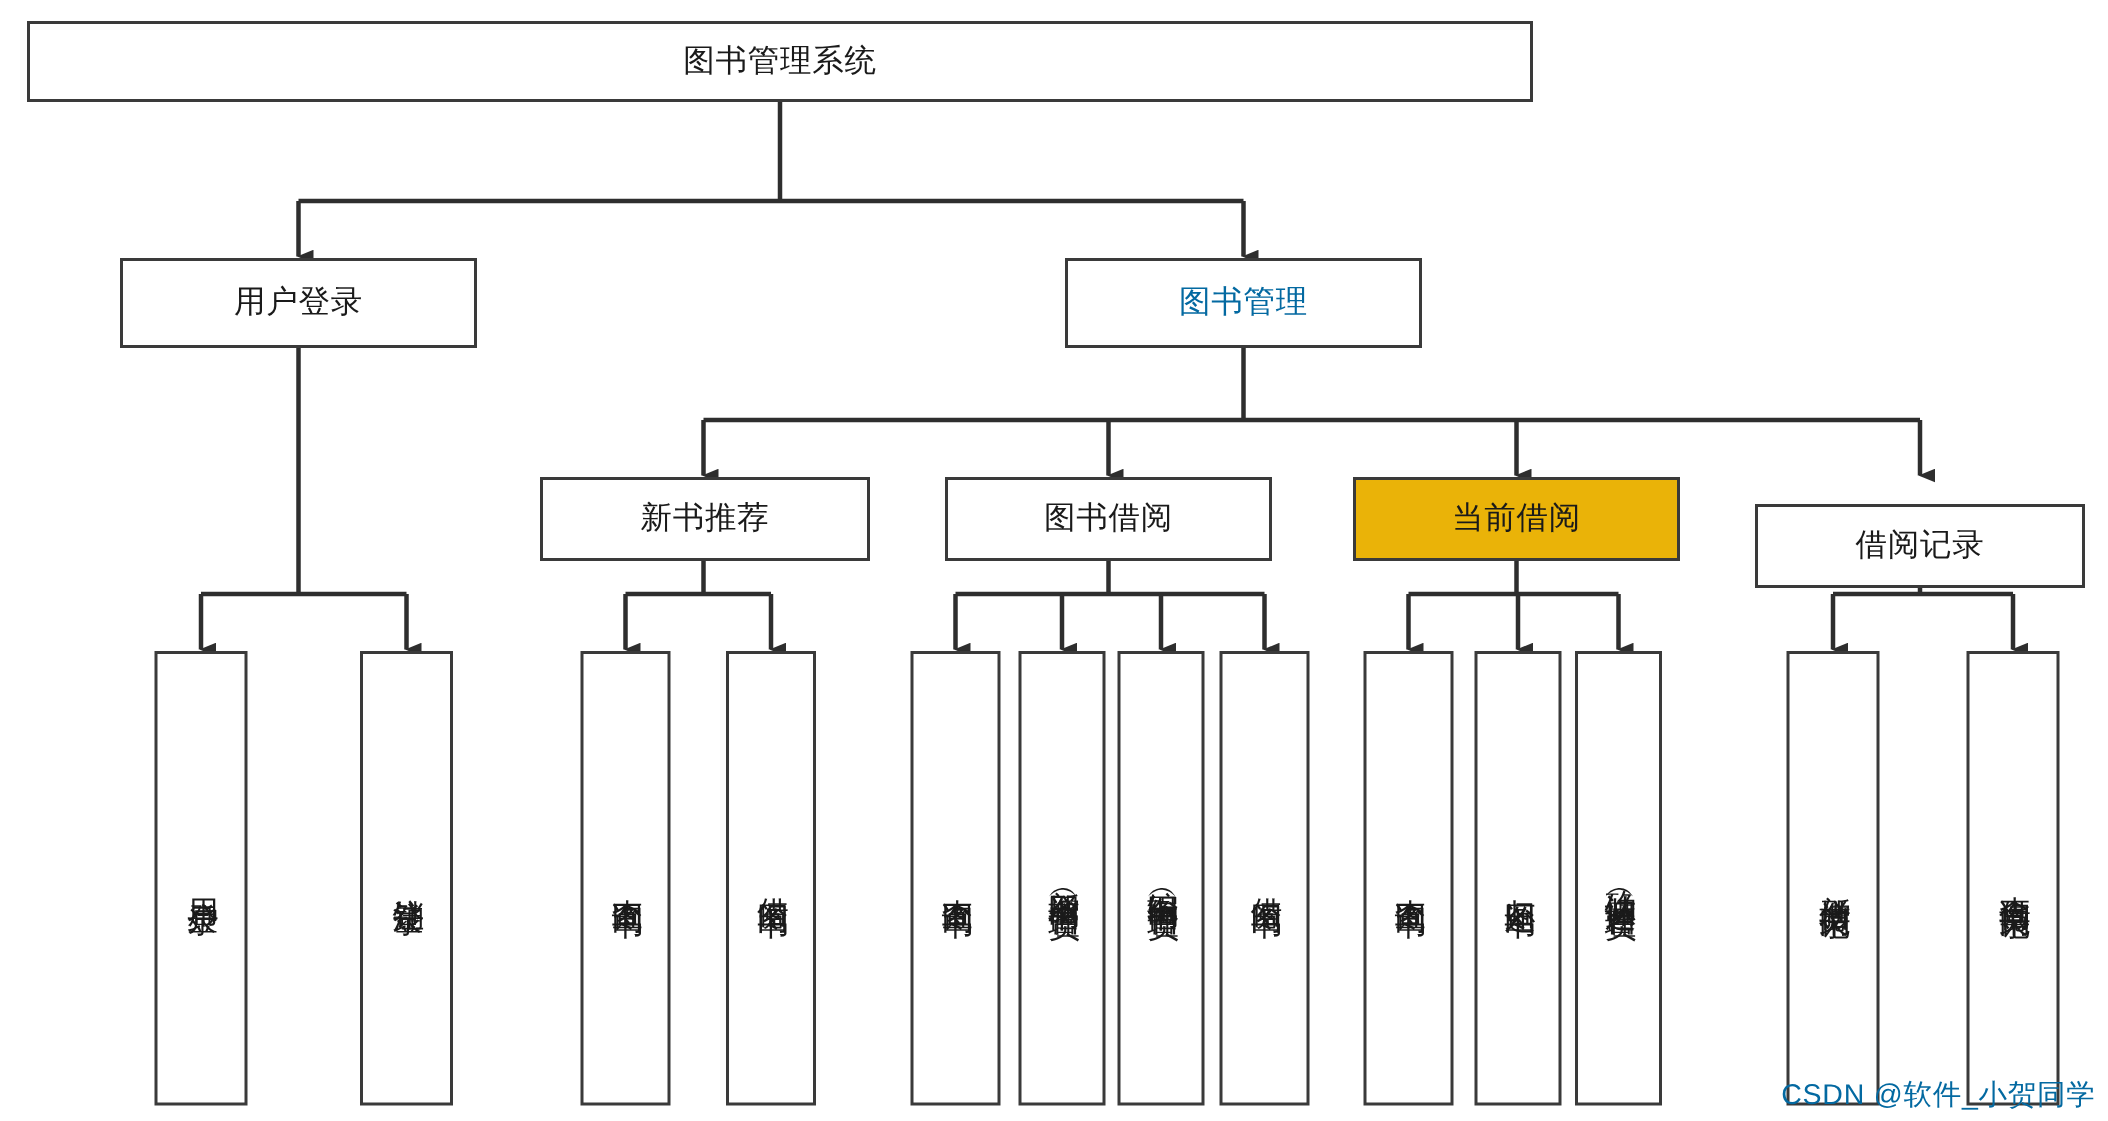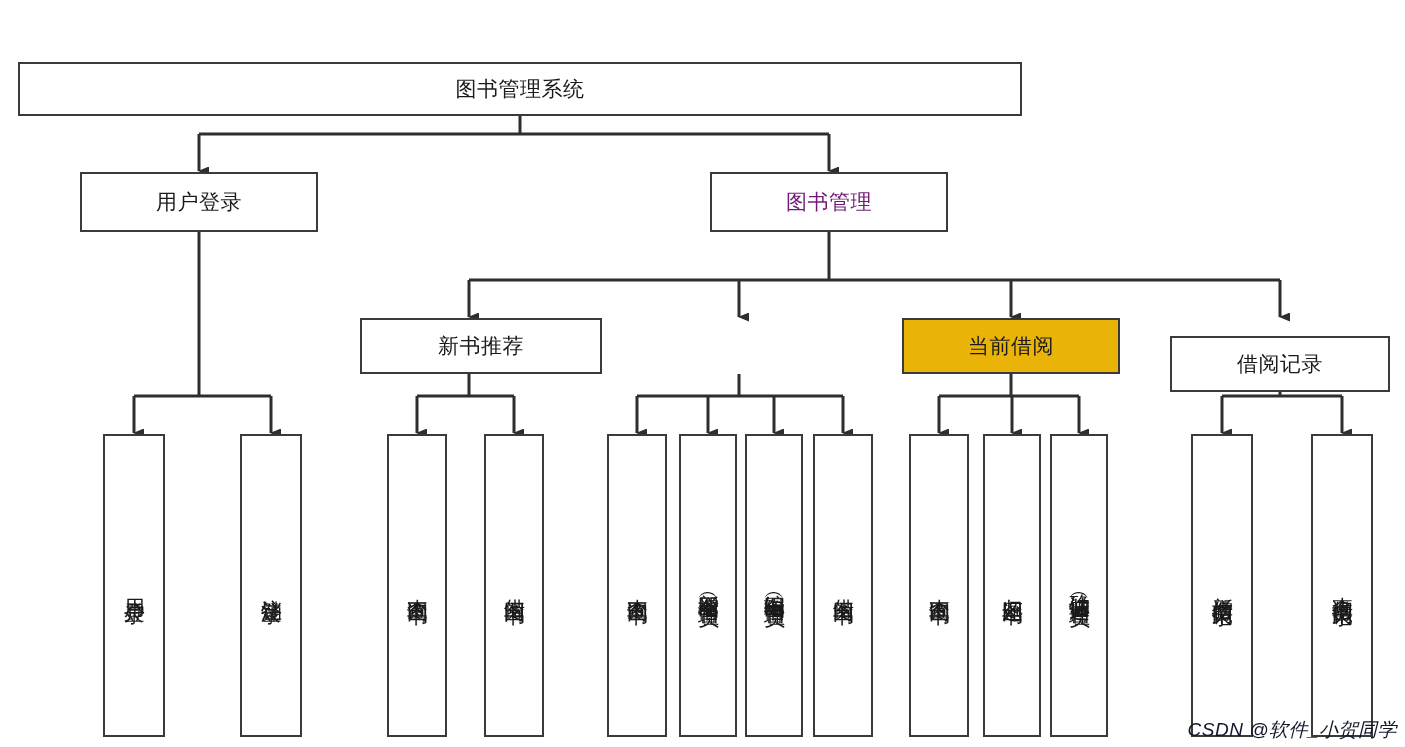--- a/index.html
+++ b/index.html
@@ -108,33 +108,36 @@
         <line x1="939" y1="396" x2="939" y2="433" stroke="#2e2e2e" stroke-width="3" marker-end="url(#arrowhead)"></line>
         <line x1="1012" y1="396" x2="1012" y2="433" stroke="#2e2e2e" stroke-width="3" marker-end="url(#arrowhead)"></line>
         <line x1="1079" y1="396" x2="1079" y2="433" stroke="#2e2e2e" stroke-width="3" marker-end="url(#arrowhead)"></line>
         <line x1="1280" y1="374" x2="1280" y2="396" stroke="#2e2e2e" stroke-width="3"></line>
         <line x1="1222" y1="396" x2="1342" y2="396" stroke="#2e2e2e" stroke-width="3"></line>
         <line x1="1222" y1="396" x2="1222" y2="433" stroke="#2e2e2e" stroke-width="3" marker-end="url(#arrowhead)"></line>
         <line x1="1342" y1="396" x2="1342" y2="433" stroke="#2e2e2e" stroke-width="3" marker-end="url(#arrowhead)"></line>
       </g>
   </svg>
 
-  <div class="node horizontal" style="left: 18px; top: 14px; width: 1004px; height: 54px; border-color: rgb(58, 58, 58); background: rgb(255, 255, 255); color: rgb(26, 26, 26); margin-top: 48px;">
+  <div class="node horizontal" style="left: 18px; top: 14px; width: 1004px; height: 54px; border-color: rgb(58, 58, 58); background: rgb(255, 255, 255); color: rgb(26, 26, 26);">
     <span class="label-h">图书管理系统</span>
   </div>
 
   <div class="node horizontal" style="left: 80px; top: 172px; width: 238px; height: 60px; border-color: rgb(58, 58, 58); background: rgb(255, 255, 255); color: rgb(26, 26, 26);">
     <span class="label-h">用户登录</span>
   </div>
-  <div class="node horizontal" style="left: 710px; top: 172px; width: 238px; height: 60px; border-color: rgb(58, 58, 58); background: rgb(255, 255, 255); color: #701a75;">
+  <div class="node horizontal" style="left: 710px; top: 172px; width: 238px; height: 60px; border-color: rgb(58, 58, 58); background: rgb(255, 255, 255); color: #0369a1;">
     <span class="label-h">图书管理</span>
   </div>
 
-  <div class="node horizontal" style="left: 360px; top: 318px; width: 242px; height: 56px; border-color: rgb(58, 58, 58); background: rgb(255, 255, 255); color: rgb(26, 26, 26);">
+  <div class="node horizontal" style="left: 360px; top: 318px; width: 220px; height: 56px; border-color: rgb(58, 58, 58); background: rgb(255, 255, 255); color: rgb(26, 26, 26);">
     <span class="label-h">新书推荐</span>
+  </div>
+  <div class="node horizontal" style="left: 630px; top: 318px; width: 218px; height: 56px; border-color: rgb(58, 58, 58); background: rgb(255, 255, 255); color: rgb(26, 26, 26);">
+    <span class="label-h">图书借阅</span>
   </div>
   <div class="node horizontal" style="left: 902px; top: 318px; width: 218px; height: 56px; border-color: rgb(58, 58, 58); background: #eab308; color: rgb(26, 26, 26);">
     <span class="label-h">当前借阅</span>
   </div>
   <div class="node horizontal" style="left: 1170px; top: 336px; width: 220px; height: 56px; border-color: rgb(58, 58, 58); background: rgb(255, 255, 255); color: rgb(26, 26, 26);">
     <span class="label-h">借阅记录</span>
   </div>
 
   <div class="node vertical" style="left: 103px; top: 434px; width: 62px; height: 303px; border-color: rgb(58, 58, 58); background: rgb(255, 255, 255); color: rgb(26, 26, 26);">
     <span class="label-v">用户登录</span>
@@ -169,15 +172,15 @@
   <div class="node vertical" style="left: 1050px; top: 434px; width: 58px; height: 303px; border-color: rgb(58, 58, 58); background: rgb(255, 255, 255); color: rgb(26, 26, 26);">
     <span class="label-v">确认归还（管理员）</span>
   </div>
   <div class="node vertical" style="left: 1191px; top: 434px; width: 62px; height: 303px; border-color: rgb(58, 58, 58); background: rgb(255, 255, 255); color: rgb(26, 26, 26);">
     <span class="label-v">新增借阅记录</span>
   </div>
   <div class="node vertical" style="left: 1311px; top: 434px; width: 62px; height: 303px; border-color: rgb(58, 58, 58); background: rgb(255, 255, 255); color: rgb(26, 26, 26);">
     <span class="label-v">查询借阅记录</span>
   </div>
 
-  <div class="watermark" style="color: #0f172a; font-style: italic;">CSDN @软件_小贺同学</div>
+  <div class="watermark" style="color: #0369a1;">CSDN @软件_小贺同学</div>
 
 </div>
 
 </body></html>

